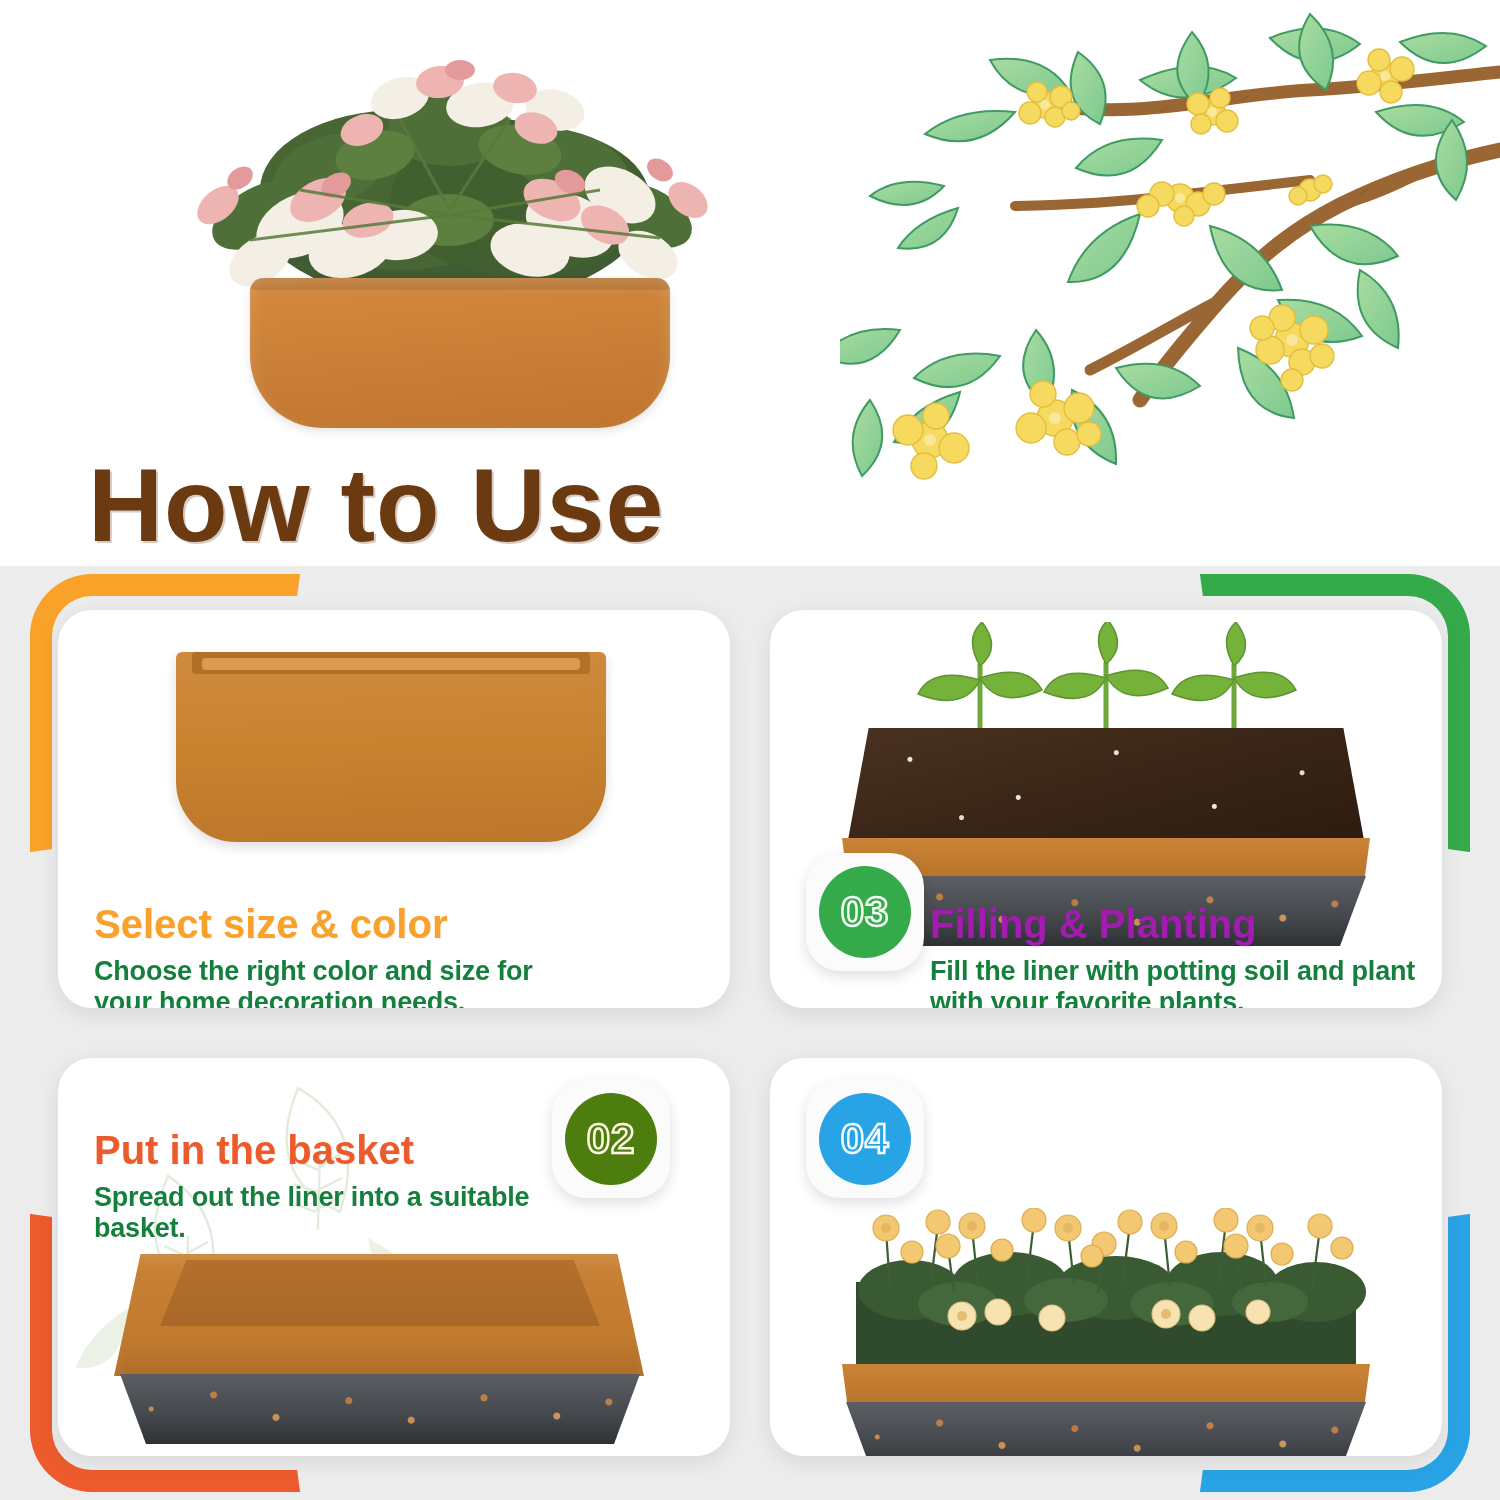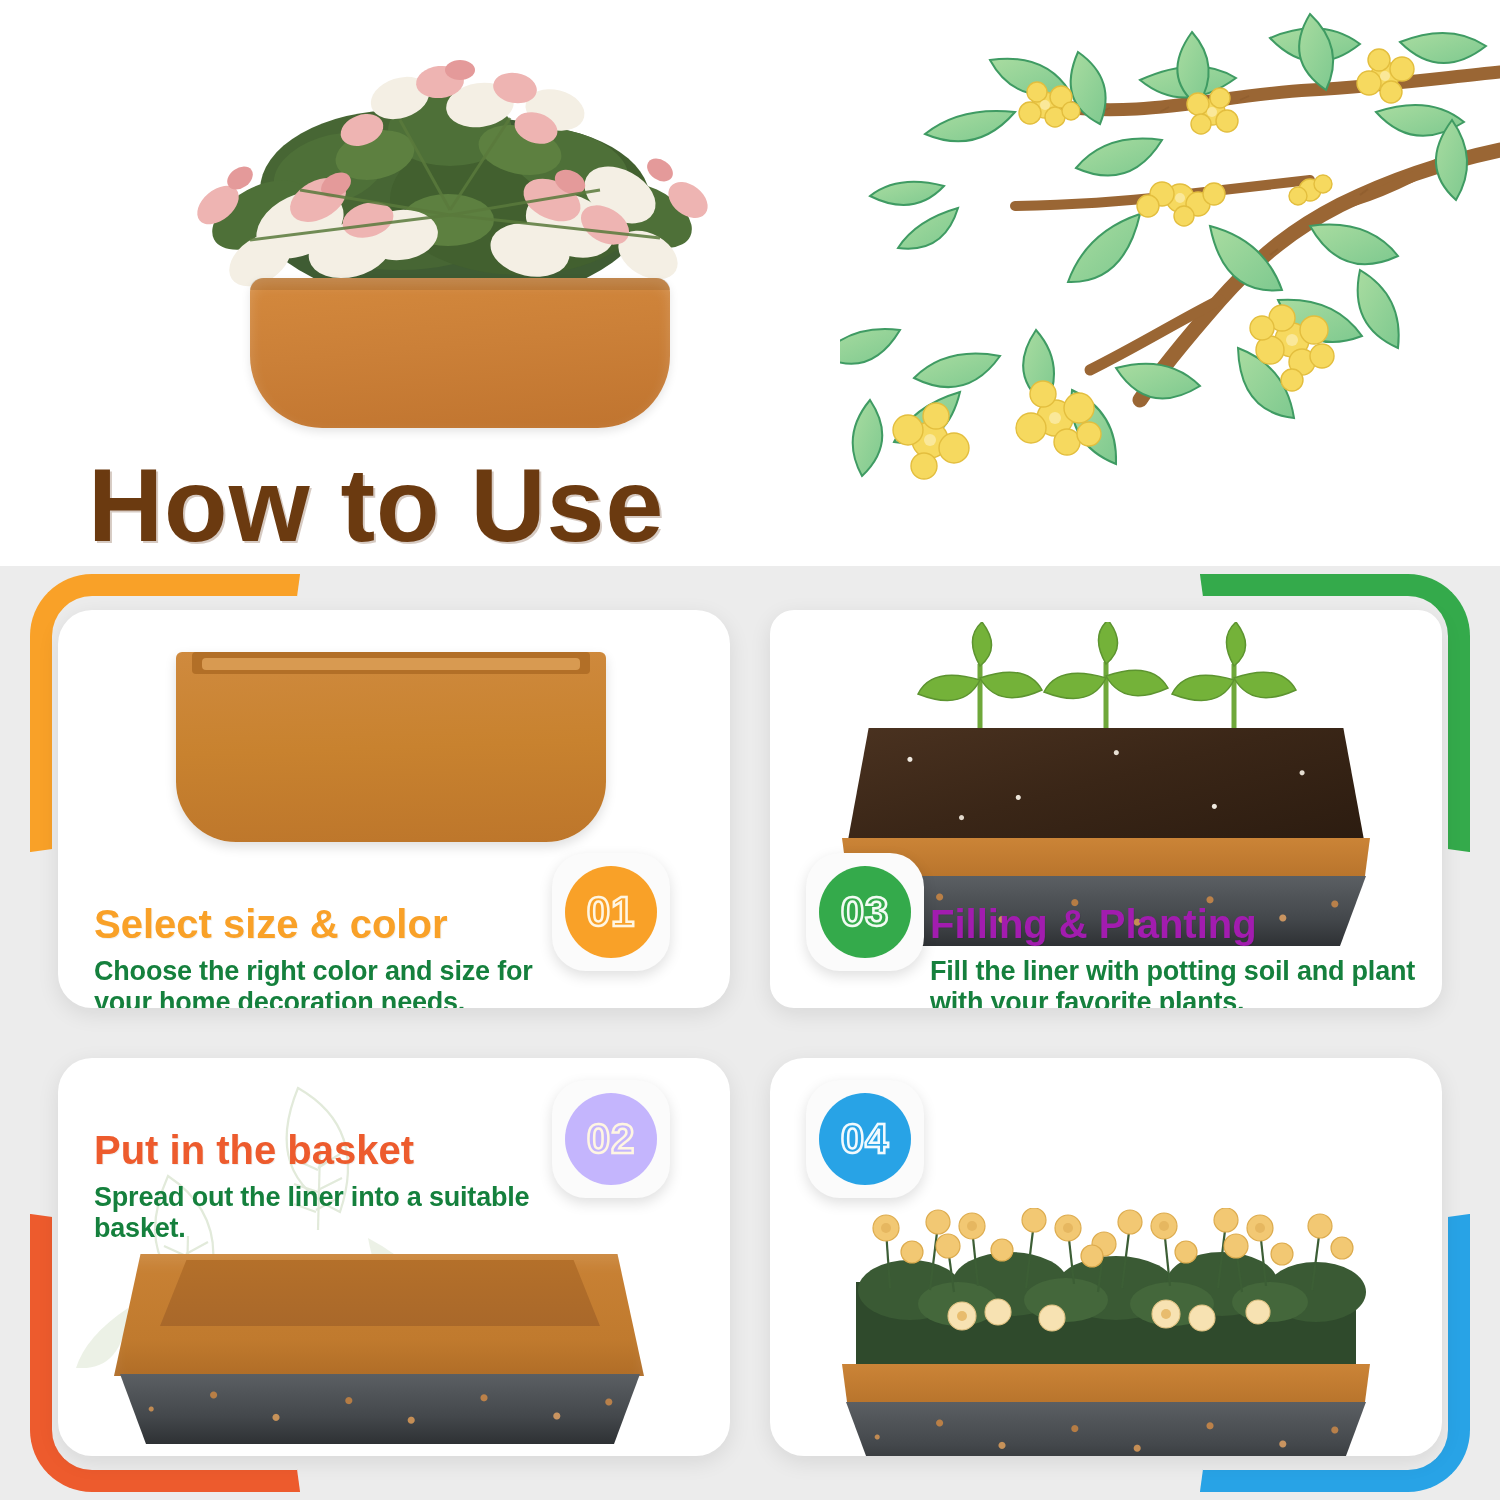--- a/index.html
+++ b/index.html
@@ -75,21 +75,21 @@
     border-right-color:#28A3E6; border-bottom-color:#28A3E6;
     border-bottom-right-radius:62px;
   }
 
   .card {
     position:absolute; background:#ffffff; border-radius:34px;
     box-shadow: 0 6px 22px rgba(0,0,0,.09);
     overflow:hidden;
   }
   .card.c1 { left:58px;  top:44px;  width:672px; height:398px; }
-  .card.c3 { left:770px; top:44px;  width:672px; height:398px;border-radius:24px; }
+  .card.c3 { left:770px; top:44px;  width:672px; height:398px; }
   .card.c2 { left:58px;  top:492px; width:672px; height:398px; }
   .card.c4 { left:770px; top:492px; width:672px; height:398px; }
 
   
   .txt { position:absolute; }
   .head {
     font-size:40px; font-weight:bold; line-height:1.0; white-space:nowrap;
     text-shadow:1px 1px 0 rgba(0,0,0,.06);
     margin-top:22px;
   }
@@ -391,26 +391,20 @@
     <div class="bracket tl"></div>
     <div class="bracket tr"></div>
     <div class="bracket bl"></div>
     <div class="bracket br"></div>
 
     <div class="card c1">
       <div class="photo" style="left:118px; top:42px;">
         <div class="liner-empty"></div>
       </div>
 
-      <div class="badge-wrap" style="left:494px; top:243px;">
-        <div class="badge-plate"></div>
-        <div class="badge-disc" style="background:#F9A128;">
-          <span class="badge-num">01</span>
-        </div>
-      </div>
 
       <div class="txt" style="left:36px; top:272px; width:470px;">
         <div class="head" style="color:#F9A128;">Select size &amp; color</div>
         <div class="sub">Choose the right color and size for your home decoration needs.</div>
       </div>
     </div>
 
     <div class="card c3">
       <div class="photo" style="left:60px; top:12px; width:552px; height:250px;">
         <svg viewBox="0 0 552 250" width="552" height="250">
@@ -463,21 +457,21 @@
         </g>
         <g fill="#C2D3AF" opacity=".75">
           <path d="M300 180 q68 36 92 104 q-74 -8 -92 -104z"></path>
           <path d="M180 210 q-18 62 10 98 q28 -46 -10 -98z"></path>
           <path d="M60 250 q-42 28 -52 60 q48 4 52 -60z"></path>
         </g>
       </svg>
 
       <div class="badge-wrap" style="left:494px; top:22px;">
         <div class="badge-plate"></div>
-        <div class="badge-disc" style="background:#c4b5fd;">
+        <div class="badge-disc" style="background:#4d7c0f;">
           <span class="badge-num">02</span>
         </div>
       </div>
 
       <div class="txt" style="left:36px; top:50px; width:470px;">
         <div class="head" style="color:#ED5B2D;">Put in the basket</div>
         <div class="sub">Spread out the liner into a suitable basket.</div>
       </div>
 
       <div class="photo" style="left:56px; top:196px;">

